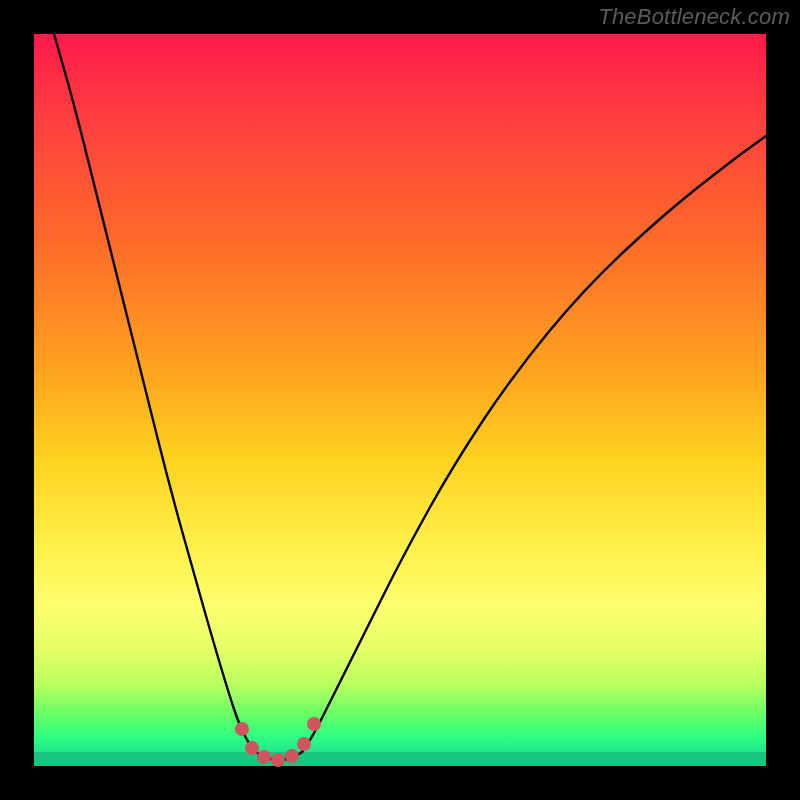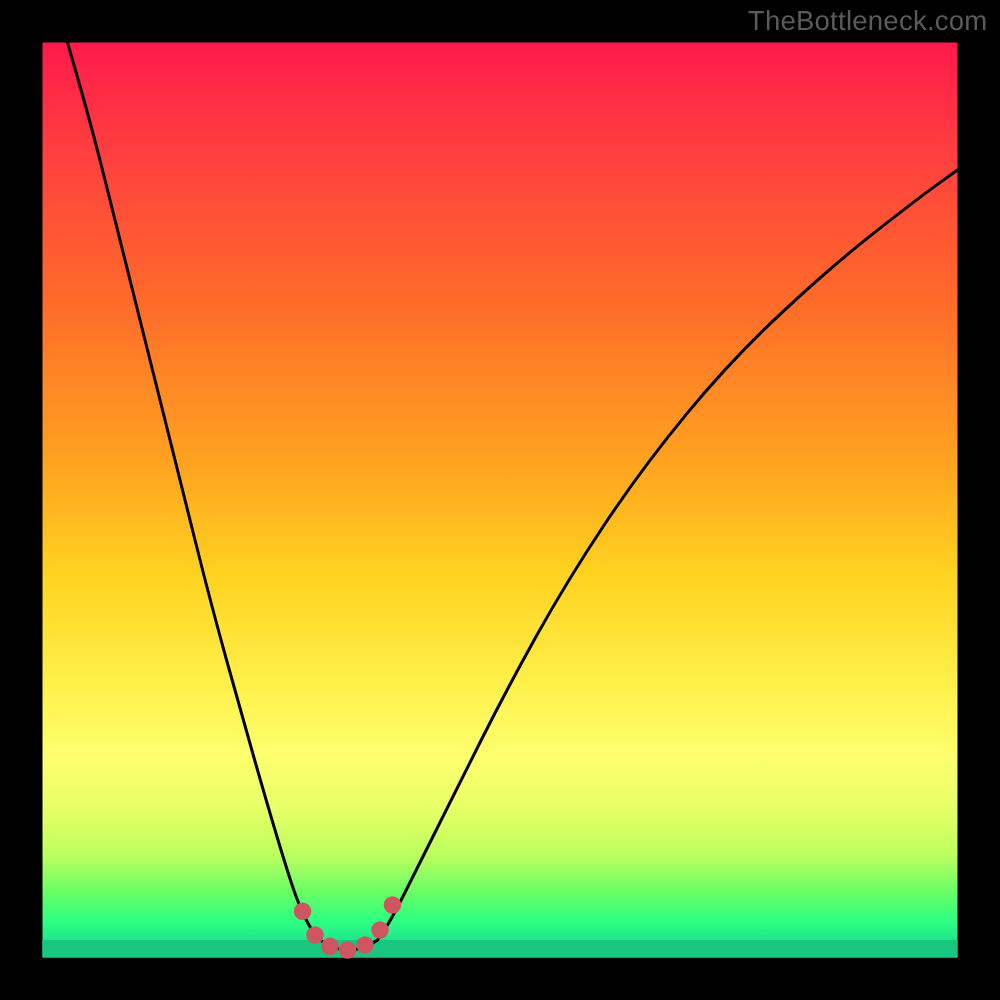--- a/index.html
+++ b/index.html
@@ -10,20 +10,21 @@
     background: #000;
     overflow: hidden;
     font-family: Arial, Helvetica, sans-serif;
   }
   .frame {
     position: absolute;
     left: 0; top: 0;
     width: 800px;
     height: 672px;
     background: #000;
+    font-style: italic;
   }
   .watermark {
     position: absolute;
     top: 4px;
     right: 10px;
     color: #5b5b5b;
     font-size: 22px;
     font-weight: 500;
     letter-spacing: 0.2px;
     z-index: 20;

